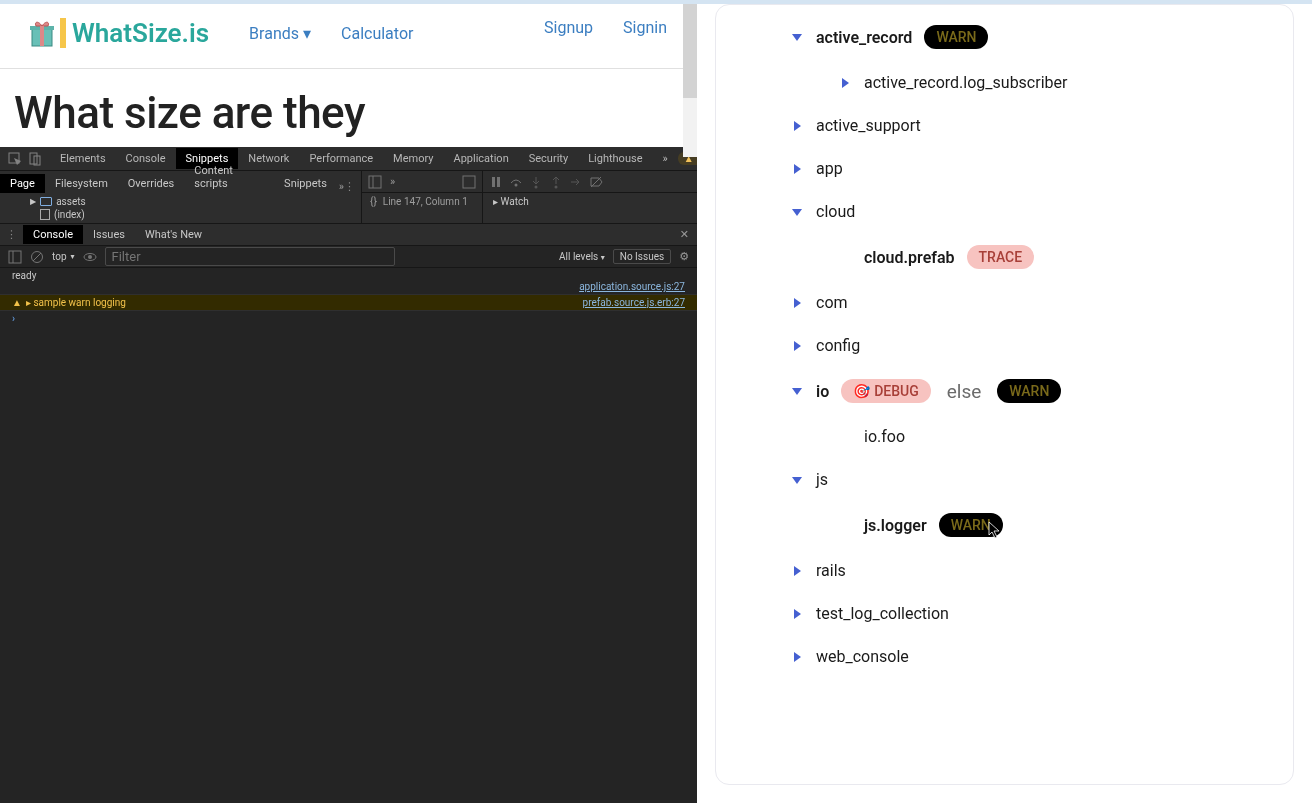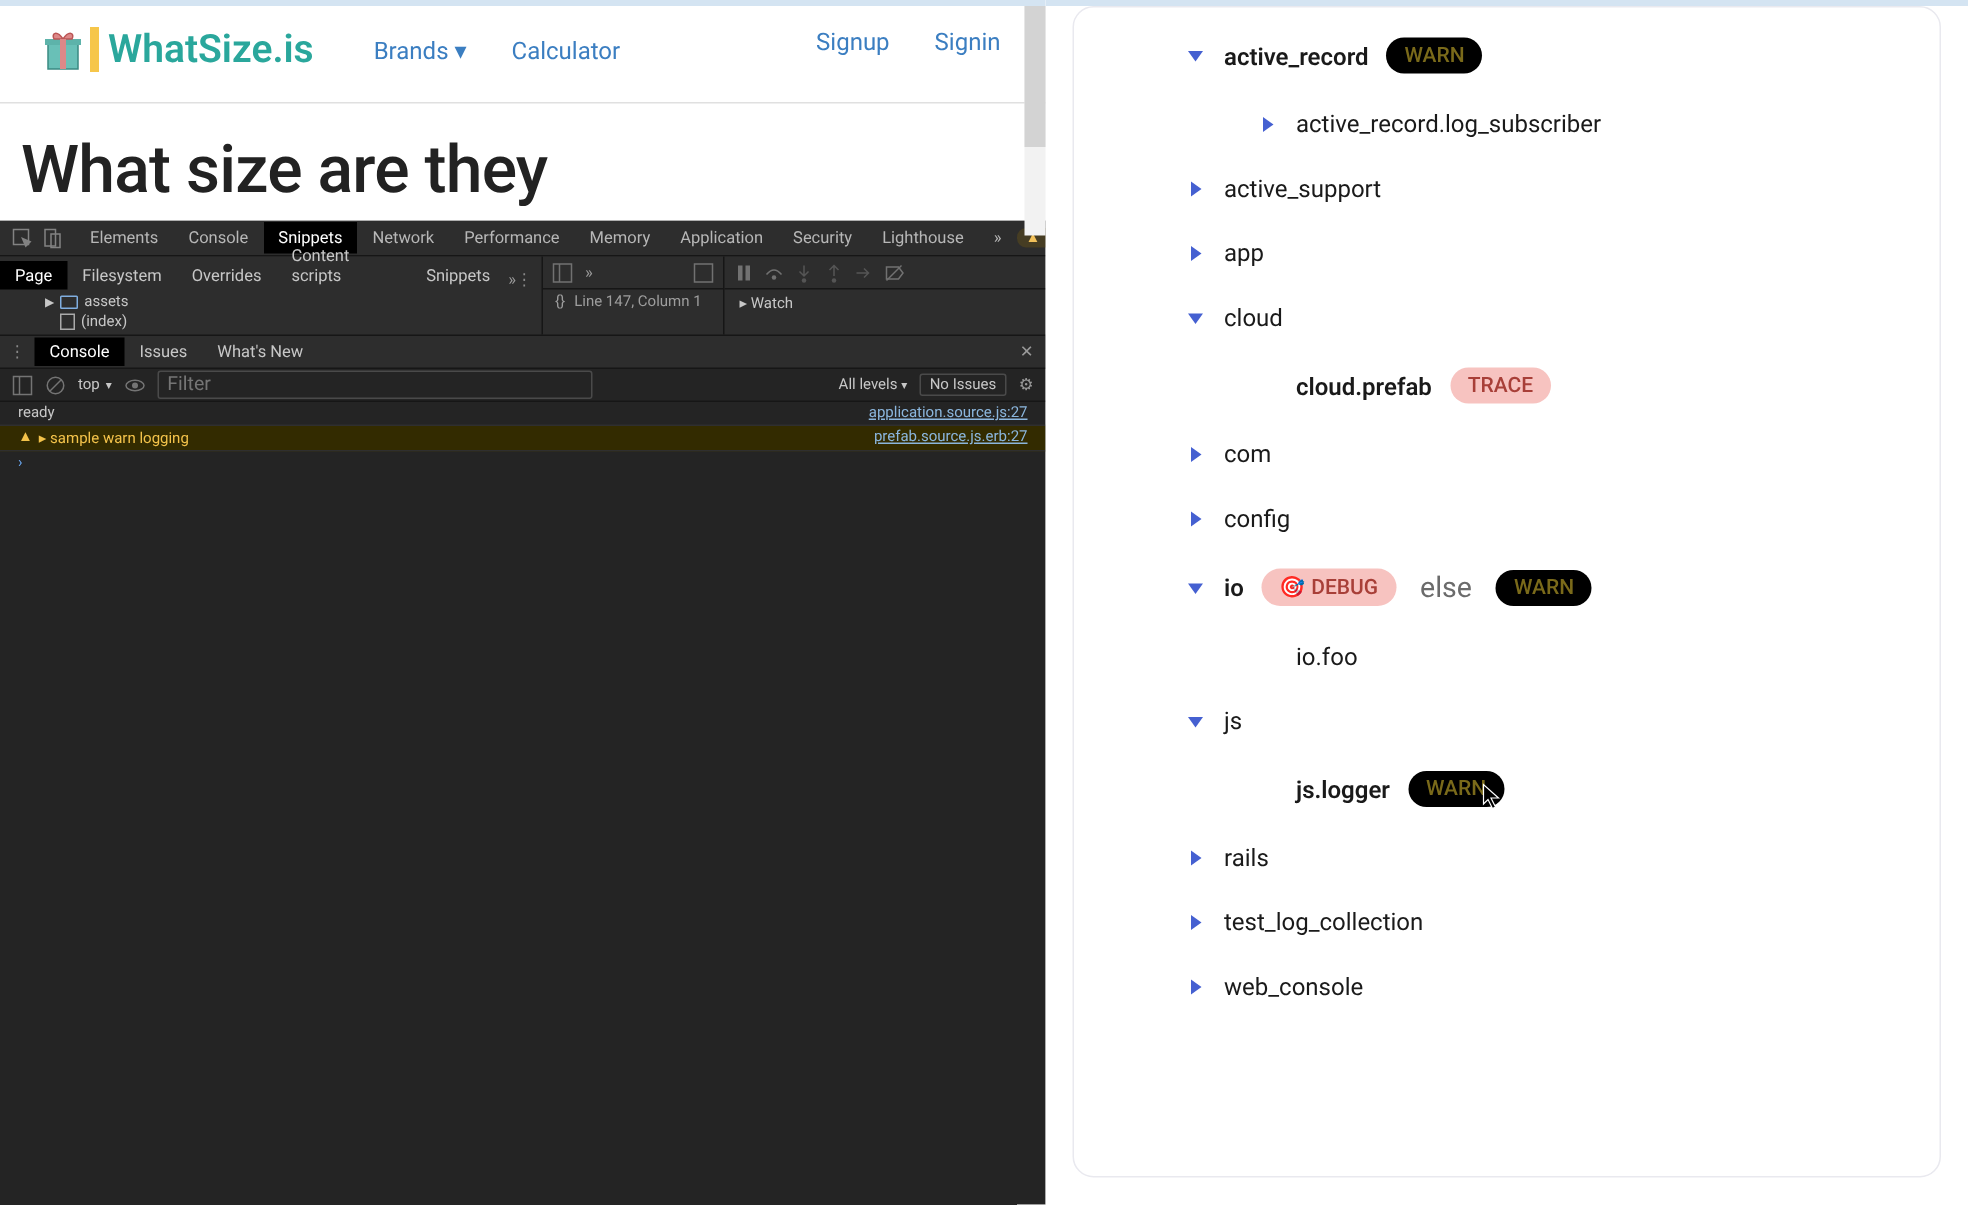--- a/index.html
+++ b/index.html
@@ -59,21 +59,21 @@
 .dt-console-bar { display: flex; align-items: center; height: 22px; padding: 0 8px; gap: 8px; border-bottom: 1px solid #161616; }
 .dt-filter-ctx { display: flex; align-items: center; gap: 4px; font-size: 10px; color: #c7c7c7; }
 .dt-chev-down { font-size: 8px; }
 .dt-filter-input { background: transparent; border: 1px solid #4a4a4a; color: #c7c7c7; font-size: 13px; padding: 1px 6px; width: 290px; border-radius: 2px; }
 .dt-levels { margin-left: auto; font-size: 10px; color: #c7c7c7; }
 .dt-issues { font-size: 10px; color: #c7c7c7; border: 1px solid #4a4a4a; border-radius: 2px; padding: 1px 6px; }
 .dt-conbar-gear { color: #999; }
 .dt-console-log { flex: 1; font-family: Menlo, Consolas, monospace; font-size: 10px; }
 .dt-log-row { display: flex; padding: 2px 12px; border-bottom: 1px solid #2f2f2f; }
 .dt-log-row .link { margin-left: auto; color: #8bb6dd; text-decoration: underline; cursor: pointer; }
-.dt-log-ready { color: #c7c7c7; }
+.dt-log-ready { color: #c7c7c7; flex-direction: column; }
 .dt-log-warn { background: #332b00; color: #f3c24a; }
 .dt-log-warn .warn-tri { margin-right: 4px; }
 .dt-prompt { padding: 2px 12px; color: #6aa8f2; }
 .scroll-track { position: absolute; right: 0; top: 0; width: 14px; height: 153px; background: #f2f2f2; }
 .scroll-thumb { position: absolute; right: 0; top: 0; width: 14px; height: 94px; background: #d3d3d3; }
 .left-upper-wrap { position: relative; }
 
 
 .right-panel { flex: 1; background: #fff; border-top: 4px solid #d4e4f2; display: flex; flex-direction: column; }
 .config-card { margin: 0 18px 18px 18px; background: #fff; border: 1px solid #e9e9ef; border-radius: 14px; padding: 8px 26px 30px 26px; flex: 1; overflow: hidden; }

